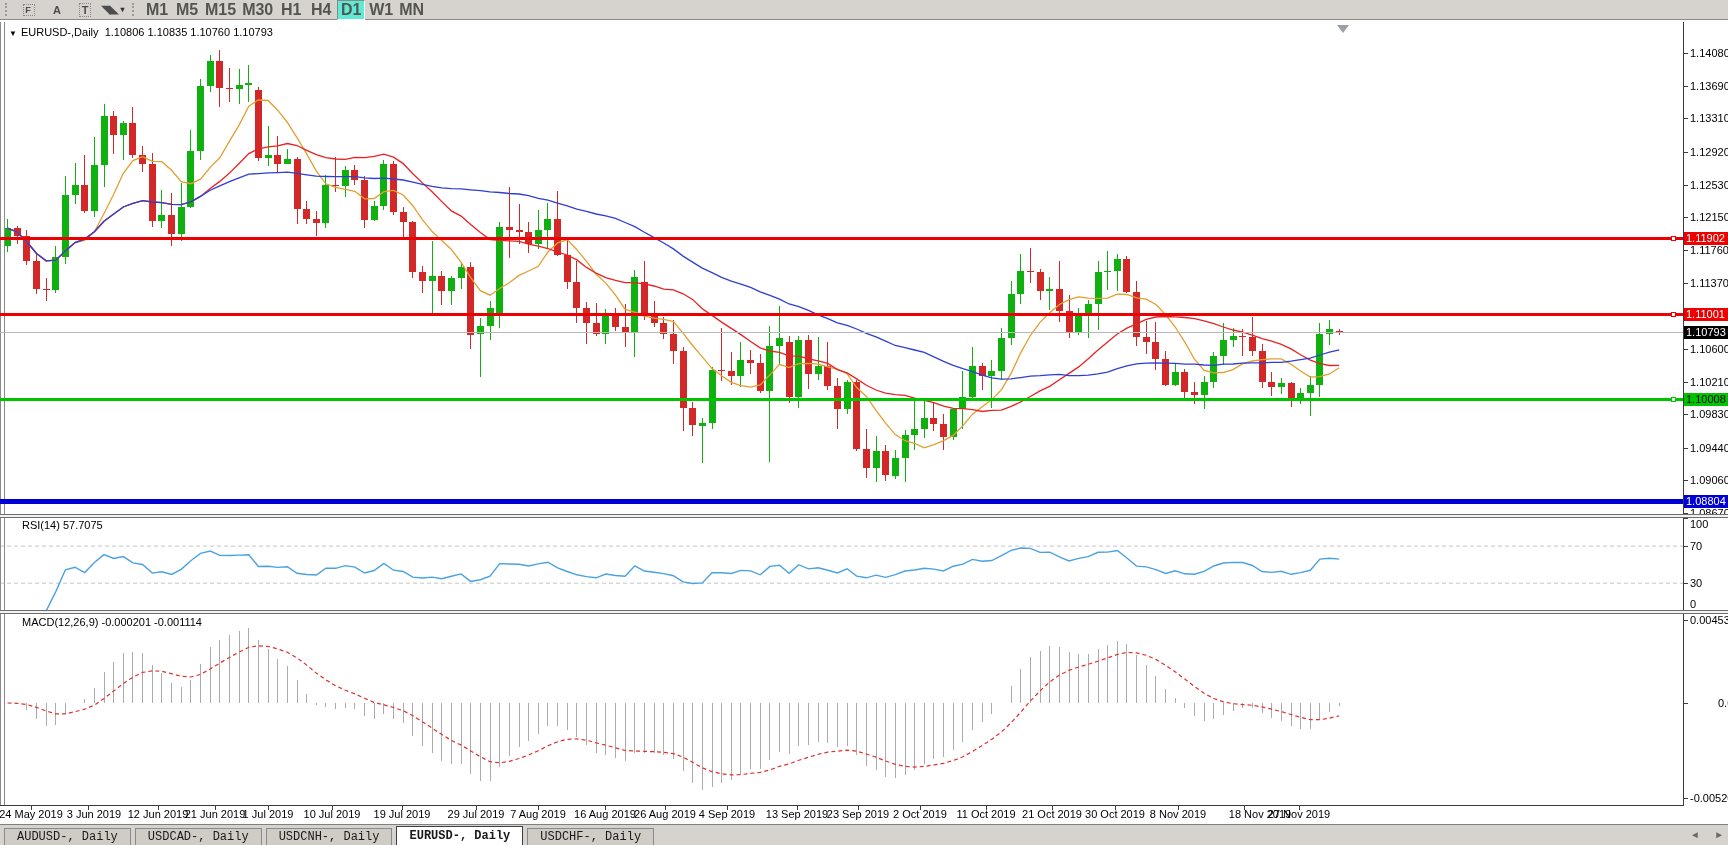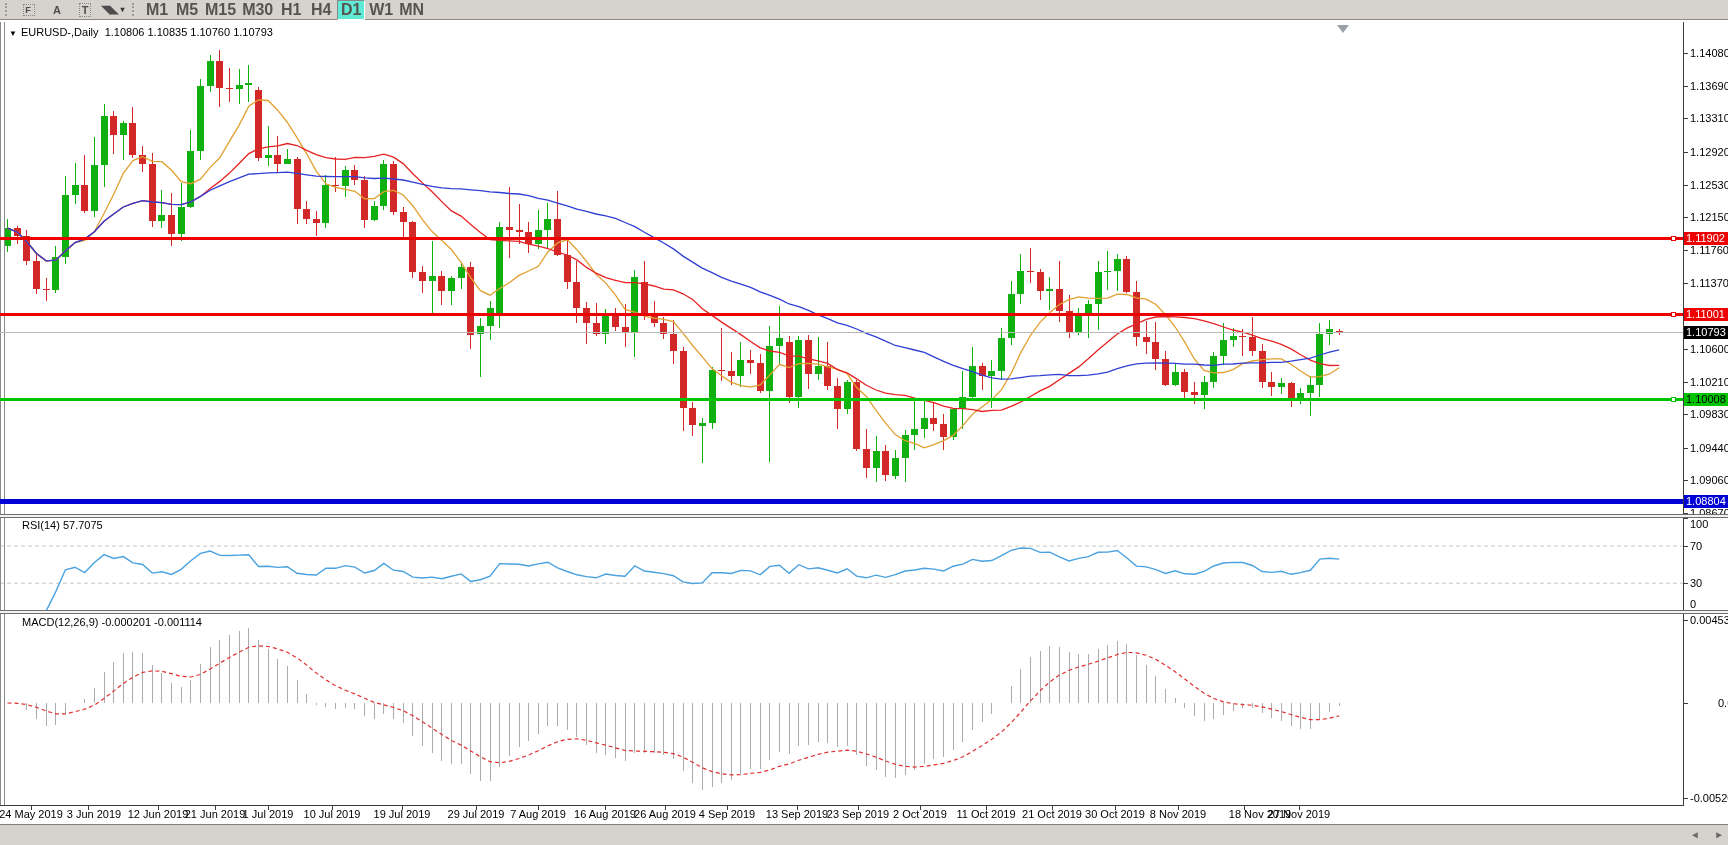--- a/index.html
+++ b/index.html
@@ -640,17 +640,24 @@
     <div class="date-label" style="left: 920px;">2 Oct 2019</div>
     <div class="date-label" style="left: 986px;">11 Oct 2019</div>
     <div class="date-label" style="left: 1052px;">21 Oct 2019</div>
     <div class="date-label" style="left: 1115px;">30 Oct 2019</div>
     <div class="date-label" style="left: 1178px;">8 Nov 2019</div>
     <div class="date-label" style="left: 1260px;">18 Nov 2019</div>
     <div class="date-label" style="left: 1299px;">27 Nov 2019</div>
   </div>
 
 <div id="tabbar">
+  <div id="tabs" style="display:flex;align-items:flex-end;">
+      <div class="chart-tab">AUDUSD-, Daily</div>
+      <div class="chart-tab">USDCAD-, Daily</div>
+      <div class="chart-tab">USDCNH-, Daily</div>
+      <div class="chart-tab active">EURUSD-, Daily</div>
+      <div class="chart-tab">USDCHF-, Daily</div>
+    </div>
   <div id="tab-arrows">
     <span>◄</span>
     <span>►</span>
   </div>
 </div>
 
 </body></html>

